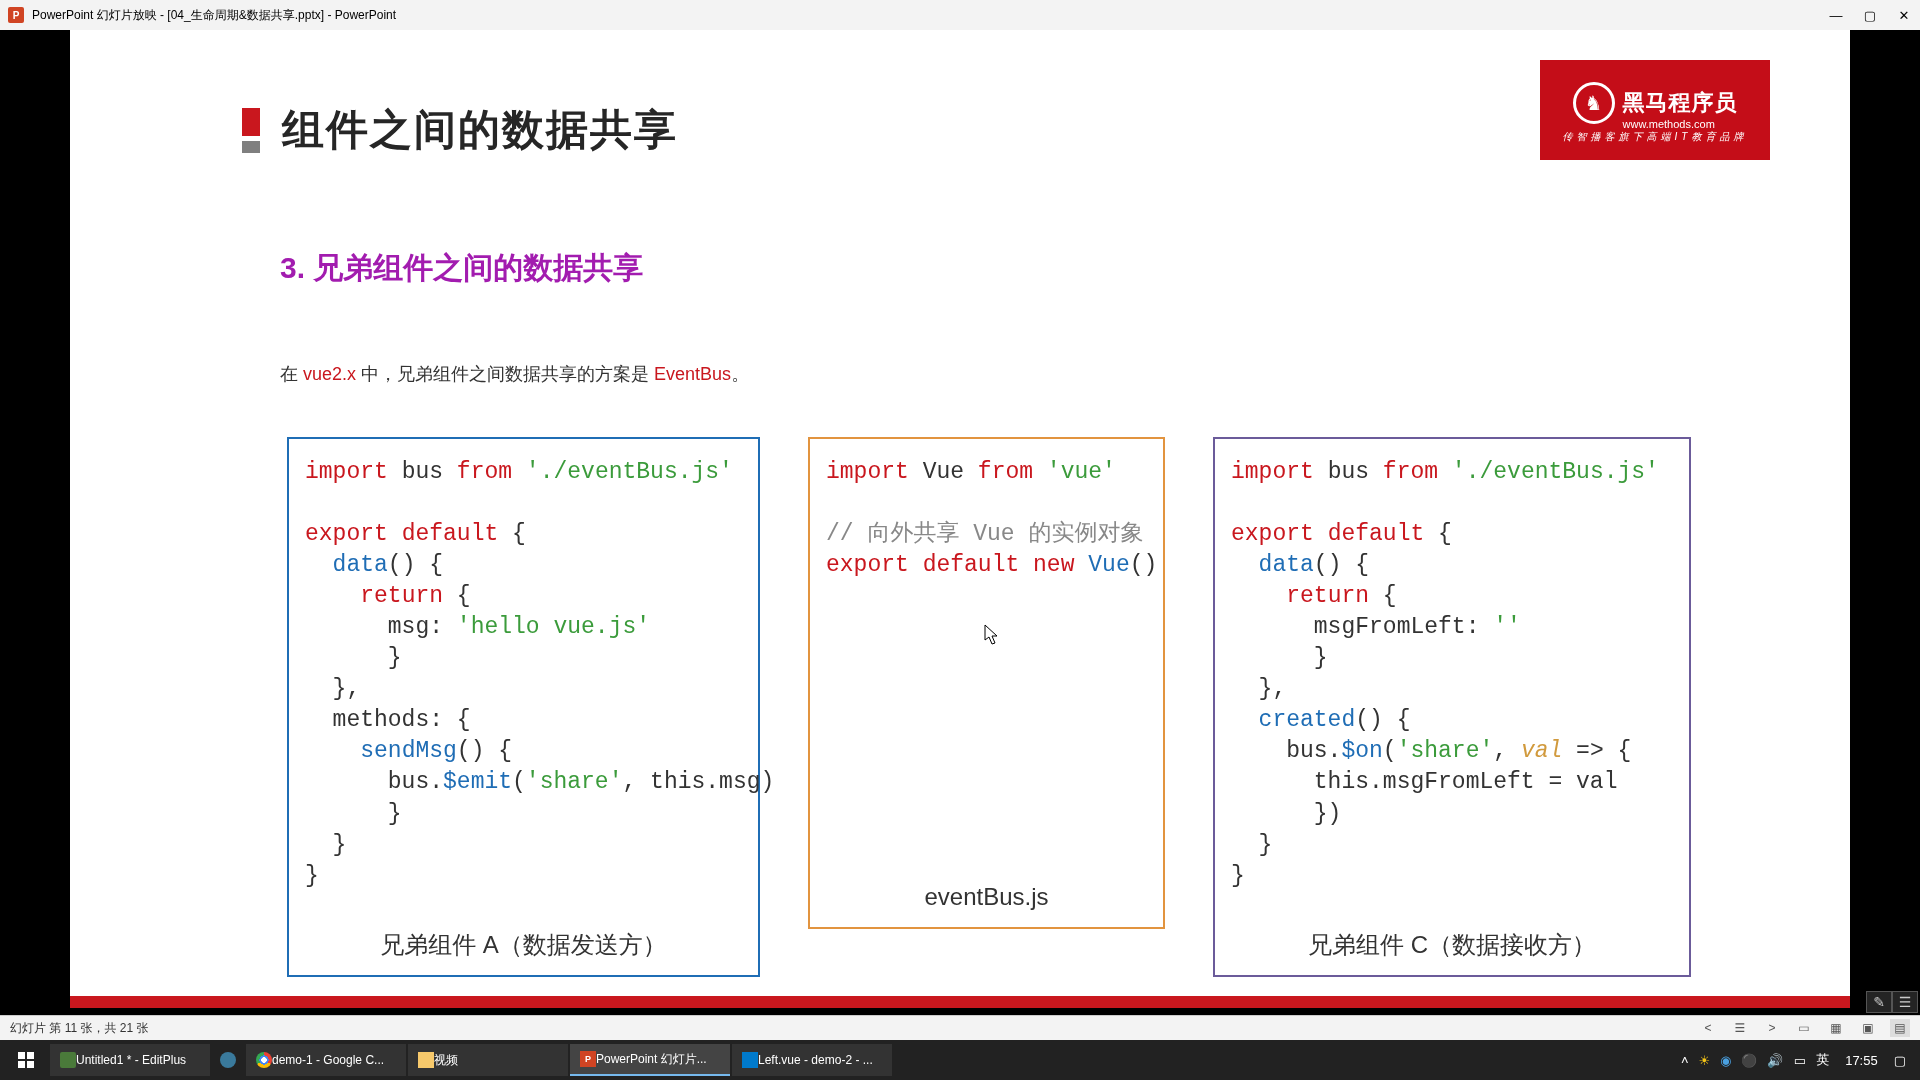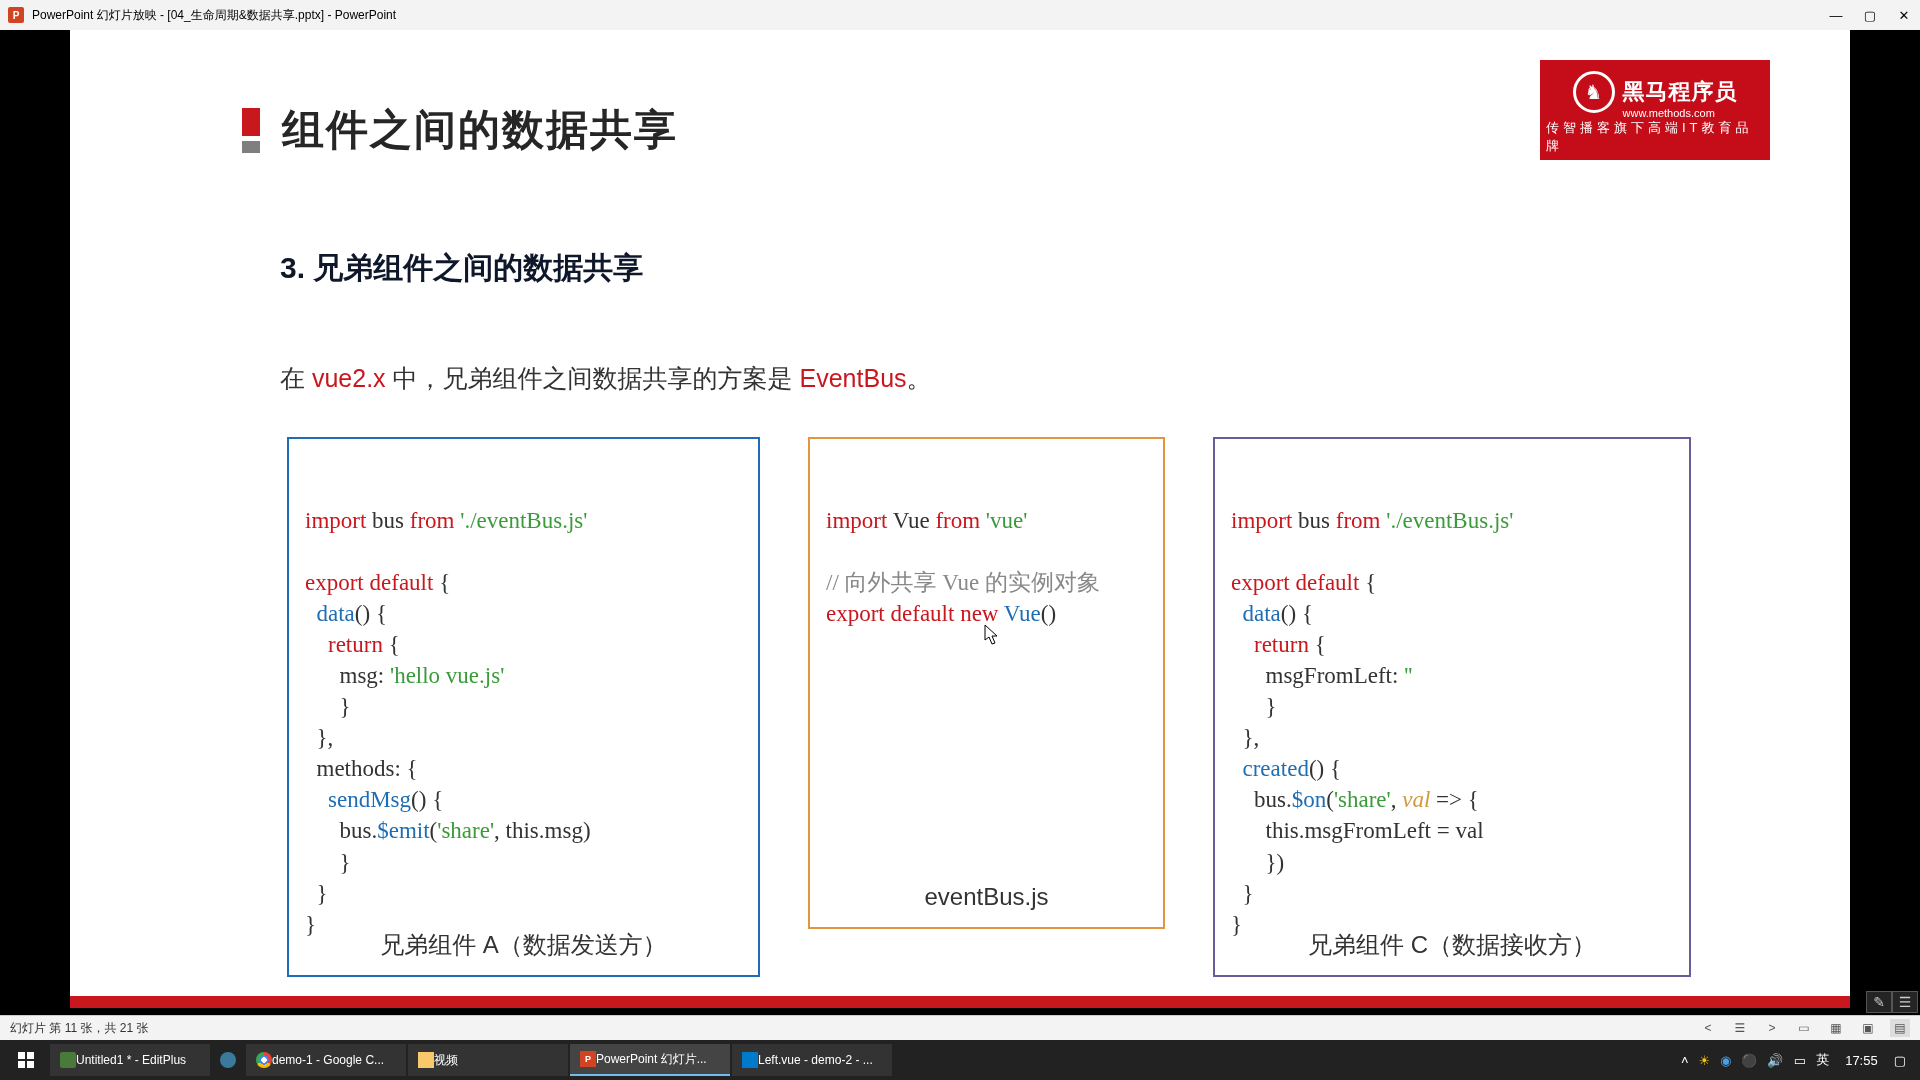--- a/index.html
+++ b/index.html
@@ -21,34 +21,34 @@
 .mark-gray { width: 18px; height: 12px; background: #7f7f7f; }
 .main-title { font-size: 42px; font-weight: bold; color: #262626; letter-spacing: 2px; }
 
 .logo-block { position: absolute; right: 80px; top: 30px; width: 230px; height: 100px; background: #c40d18; color: #fff; display: flex; flex-direction: column; align-items: center; justify-content: center; padding: 6px; }
 .logo-top { display: flex; align-items: center; gap: 8px; }
 .logo-circle { width: 42px; height: 42px; border: 3px solid #fff; border-radius: 50%; display: flex; align-items: center; justify-content: center; }
 .logo-horse { font-size: 20px; }
 .logo-text { display: flex; flex-direction: column; }
 .logo-name { font-size: 22px; font-weight: bold; letter-spacing: 1px; margin-top: 12px; }
 .logo-url { font-size: 11px; }
-.logo-tagline { font-size: 13px; letter-spacing: 4px; }
-
-.subtitle { position: absolute; left: 210px; top: 218px; font-size: 30px; font-weight: bold; color: #0f172a; }
-
-.desc { position: absolute; left: 210px; top: 332px; font-size: 25px; color: #333; }
+.logo-tagline { font-size: 10px; letter-spacing: 4px; font-style: italic; }
+
+.subtitle { position: absolute; left: 210px; top: 218px; font-size: 30px; font-weight: bold; color: #a21caf; }
+
+.desc { position: absolute; left: 210px; top: 332px; font-size: 18px; color: #333; }
 .desc .hl { color: #c9171e; }
 
 .codeboxes { position: absolute; left: 217px; top: 407px; display: flex; gap: 48px; }
 .codebox { border: 2px solid; padding: 18px 16px 18px 16px; font-family: Consolas, monospace; font-size: 23px; line-height: 1.35; position: relative; }
 .cb1 { width: 473px; height: 540px; border-color: #1f6db5; }
 .cb2 { width: 357px; height: 492px; border-color: #e2943f; }
 .cb3 { width: 478px; height: 540px; border-color: #6b5b9a; }
 
-.codebox pre { white-space: pre; font-family: Liberation Serif, serif; margin-top: 48px; }
+.codebox pre { white-space: pre; font-family: Liberation Mono, monospace; }
 .kw { color: #c9171e; }
 .fn { color: #1f6db5; }
 .str { color: #3b9b3b; }
 .cmt { color: #888; }
 .it { font-style: italic; color: #d19a3d; }
 .txt { color: #333; }
 
 .codebox .caption { position: absolute; bottom: 14px; left: 0; width: 100%; text-align: center; font-family: "Microsoft YaHei", sans-serif; font-size: 24px; color: #333; }
 
 .slide-bottom-bar { position: absolute; bottom: 0; left: 0; width: 100%; height: 12px; background: #c9171e; }

